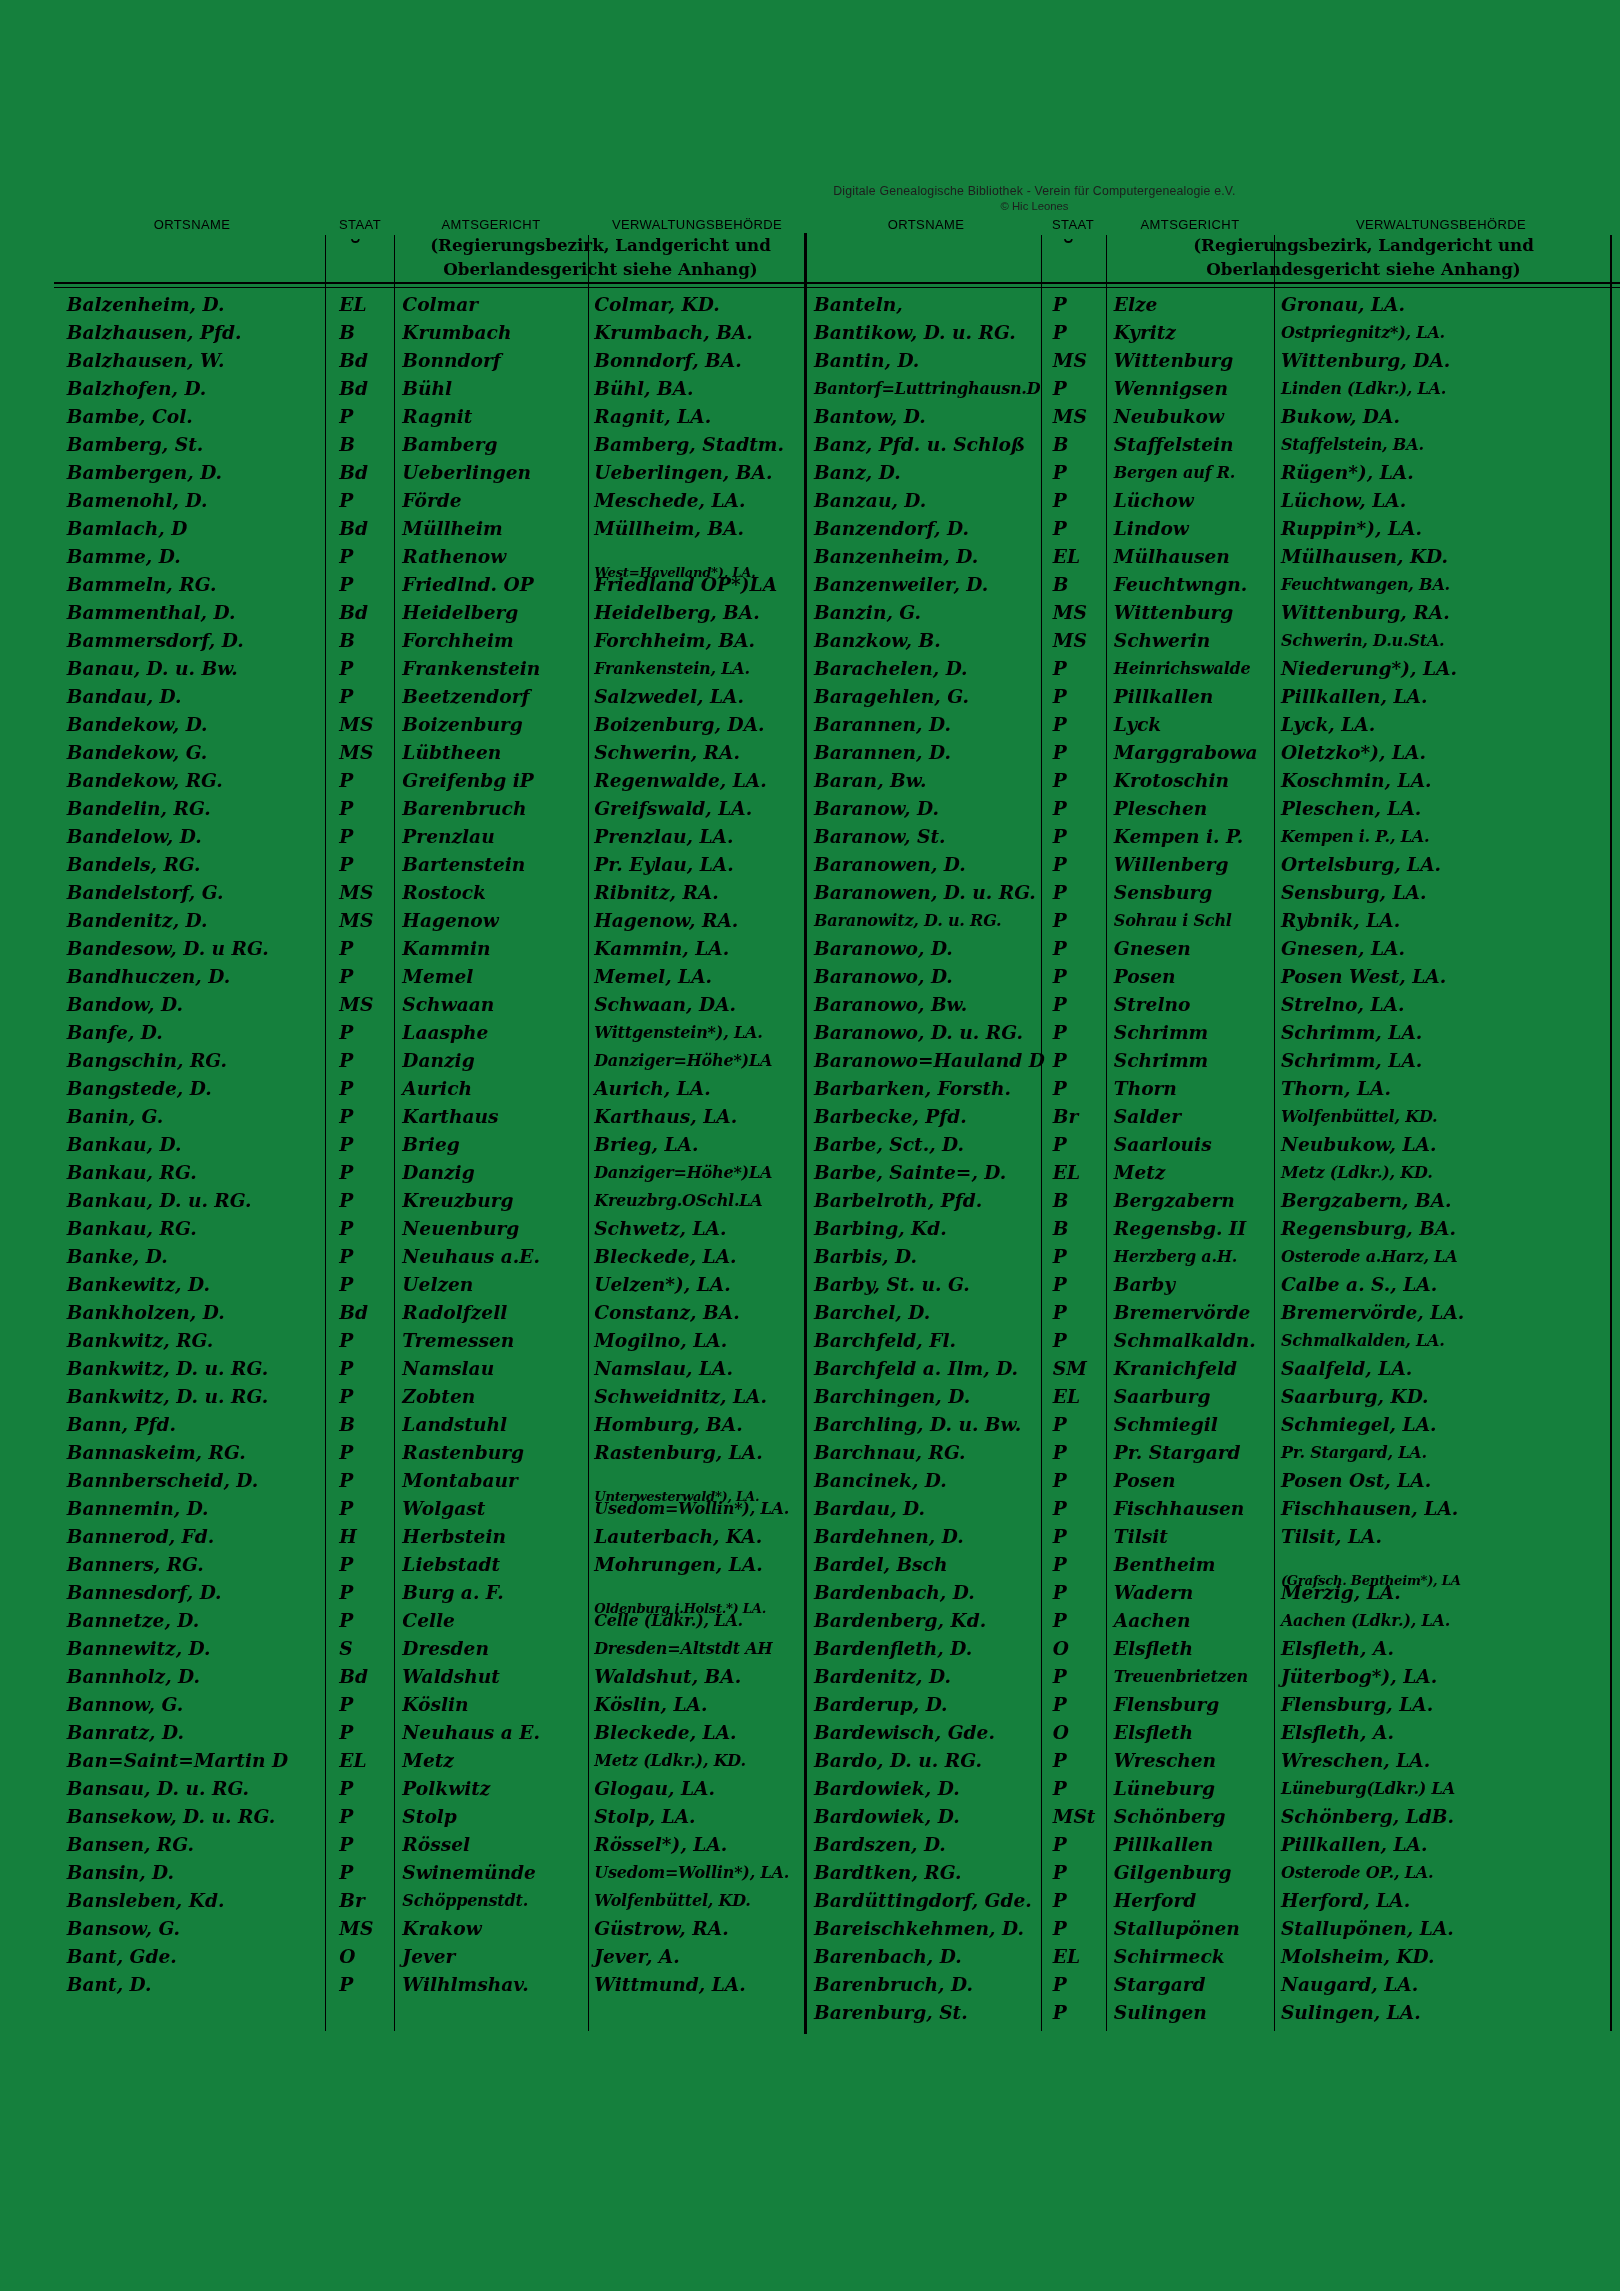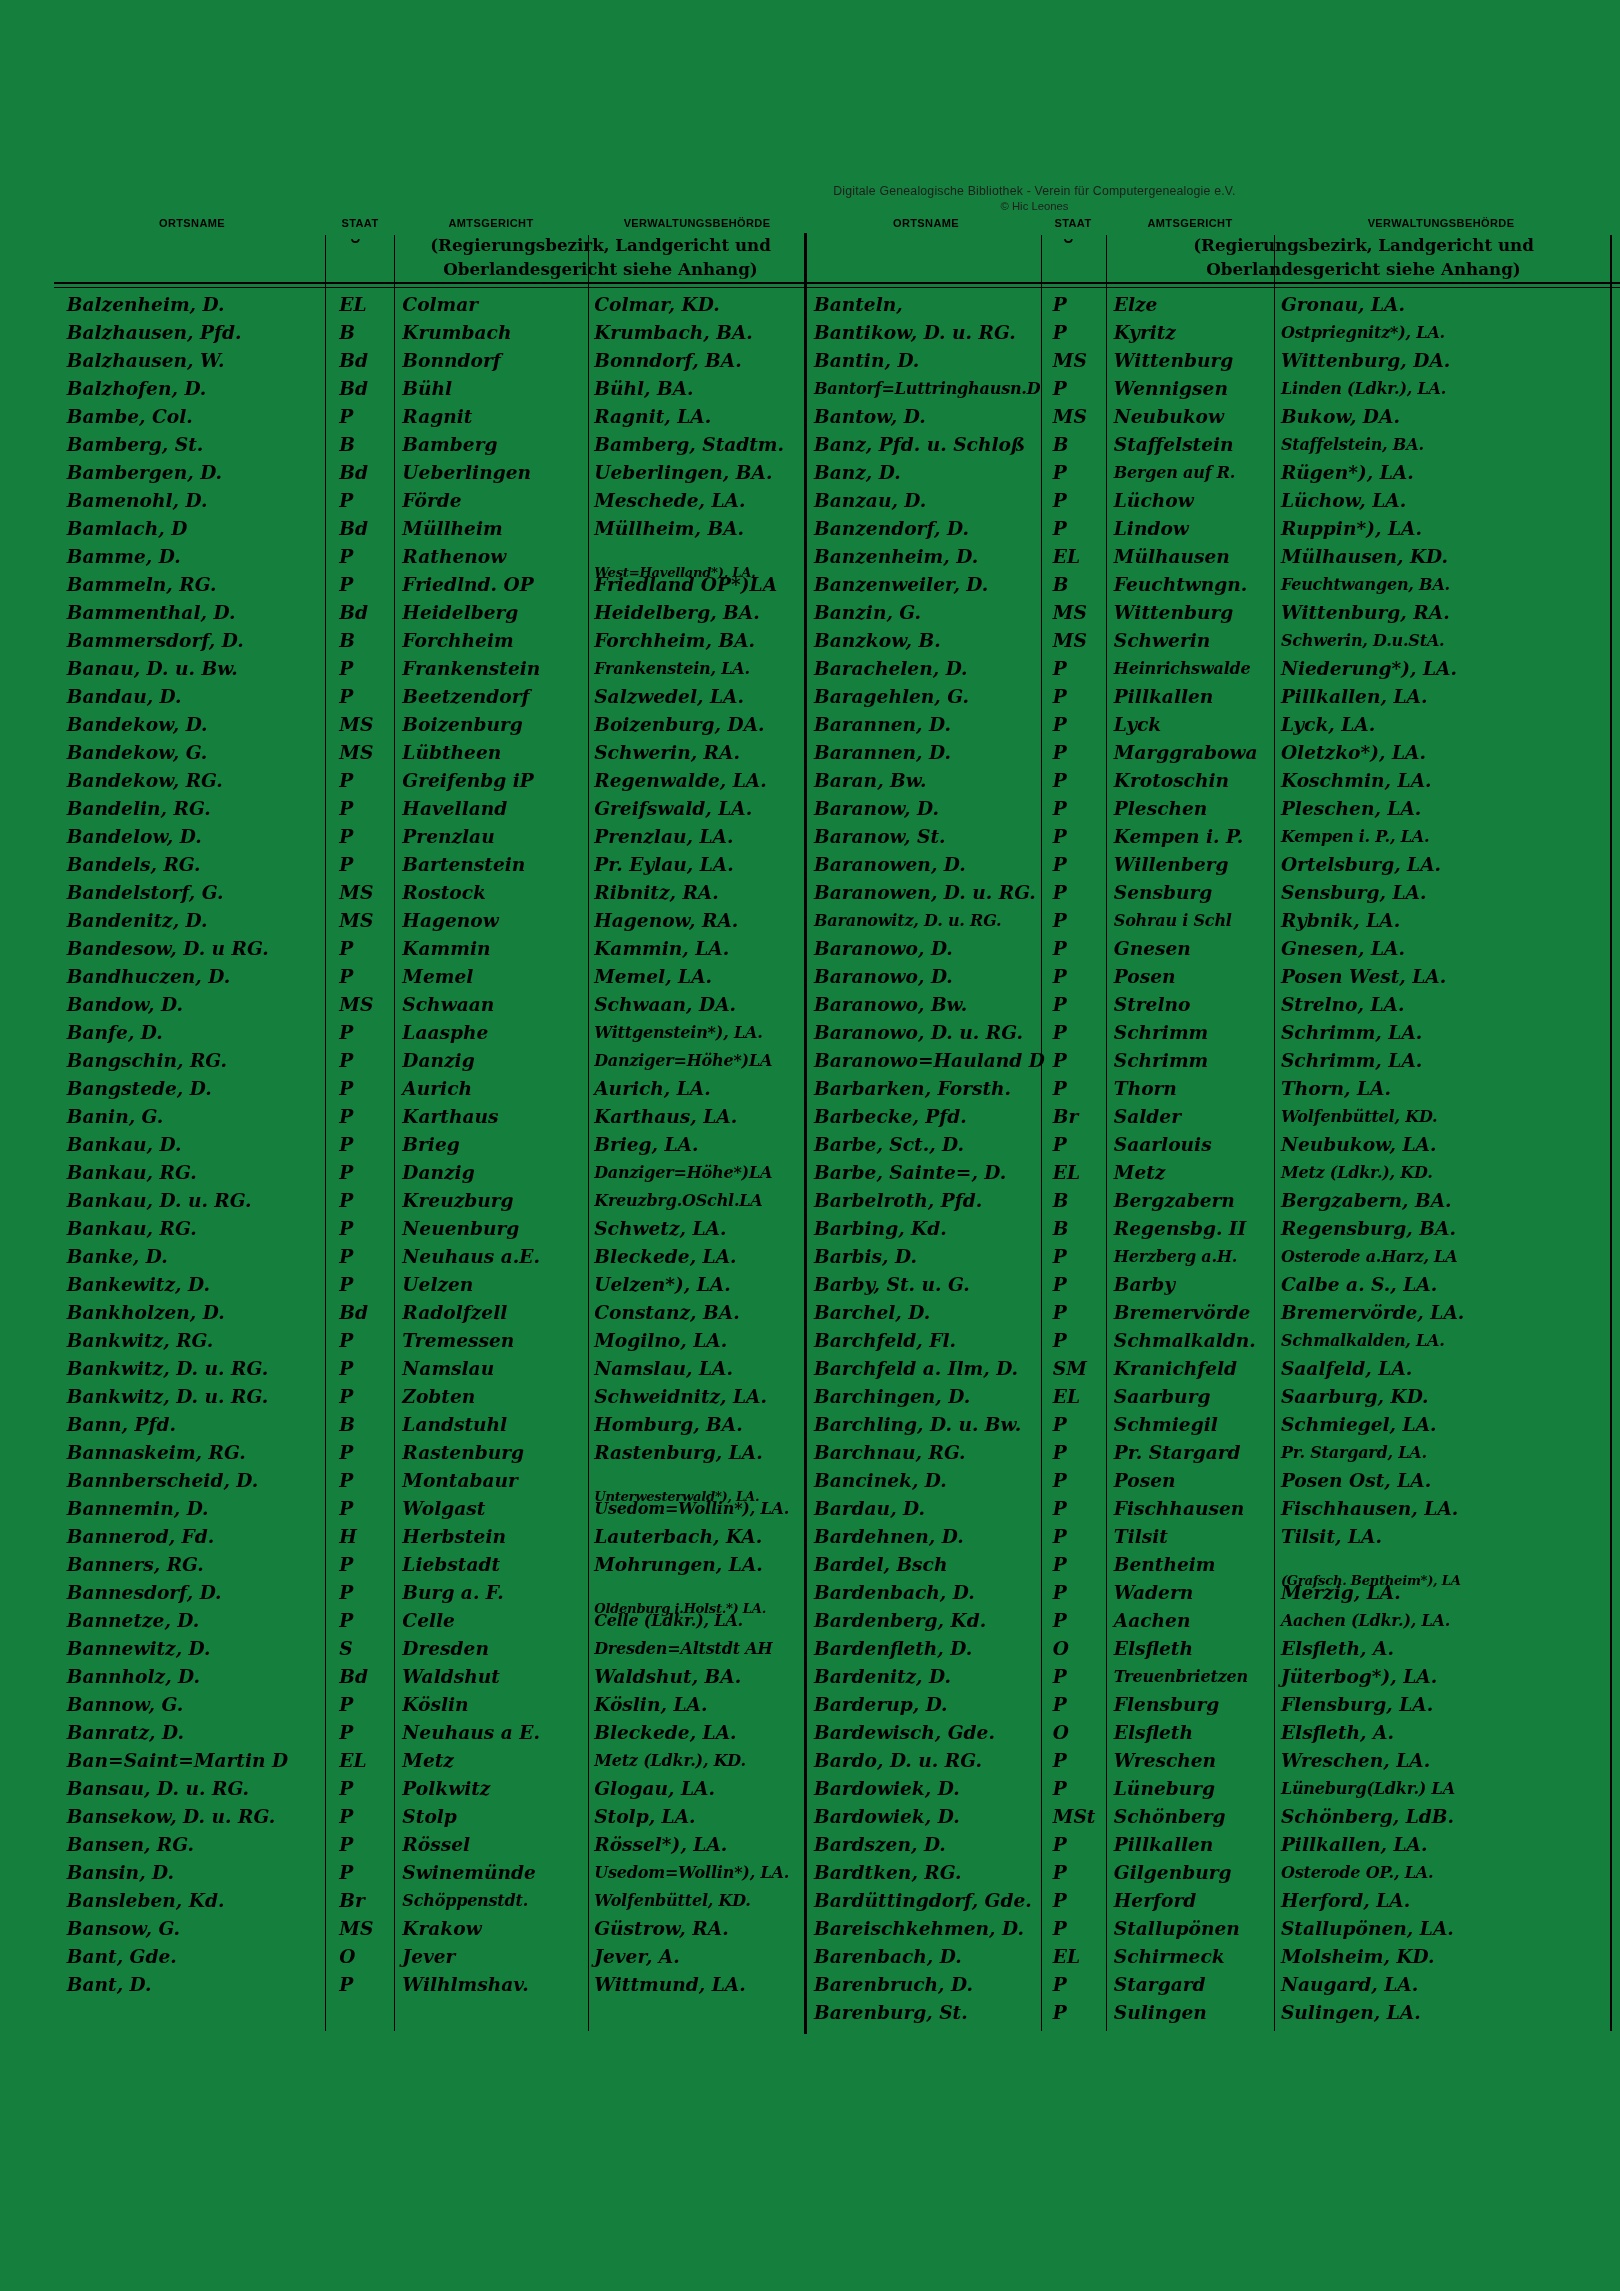--- a/index.html
+++ b/index.html
@@ -5,21 +5,21 @@
   html,body{margin:0;padding:0;background:#e8e8e8;}
   #page{position:relative;width:1620px;height:2292px;background:#15803d;overflow:hidden;
         font-family:"DejaVu Serif", serif;color:#000;}
   
   .watermark{position:absolute;left:510px;top:184px;width:1049px;text-align:center;
              font-family:"Liberation Sans", sans-serif;color:#1d1d1d;}
   .wm1{font-size:12.3px;letter-spacing:0.2px;}
   .wm2{font-size:11.3px;margin-top:2px;}
   
   .colhead{position:absolute;top:217px;transform:translateX(-50%);
-           font-family:"Liberation Sans", sans-serif;font-weight:bold;font-size:11px;
+           font-family:"Liberation Sans", sans-serif;font-weight:normal;font-size:13px;
            letter-spacing:0.4px;white-space:nowrap;}
   
   .subnote{position:absolute;top:234px;text-align:center;font-weight:bold;
            font-size:16.7px;line-height:23.5px;white-space:nowrap;}
   .staat-sym{position:absolute;top:235px;font-size:25.5px;font-weight:bold;}
   
   .vline{position:absolute;background:#000;width:1px;}
   .hline{position:absolute;background:#000;left:54px;width:1566px;}
   
   .group{position:absolute;top:291px;font-style:italic;}
@@ -185,21 +185,21 @@
       </div>
       <div class="row">
         <div class="cell c0">Bandekow, RG.</div>
         <div class="cell c1">P</div>
         <div class="cell c2">Greifenbg iP</div>
         <div class="cell c3">Regenwalde, LA.</div>
       </div>
       <div class="row">
         <div class="cell c0">Bandelin, RG.</div>
         <div class="cell c1">P</div>
-        <div class="cell c2">Havelland</div>
+        <div class="cell c2">Barenbruch</div>
         <div class="cell c3">Greifswald, LA.</div>
       </div>
       <div class="row">
         <div class="cell c0">Bandelow, D.</div>
         <div class="cell c1">P</div>
         <div class="cell c2">Prenzlau</div>
         <div class="cell c3">Prenzlau, LA.</div>
       </div>
       <div class="row">
         <div class="cell c0">Bandels, RG.</div>

